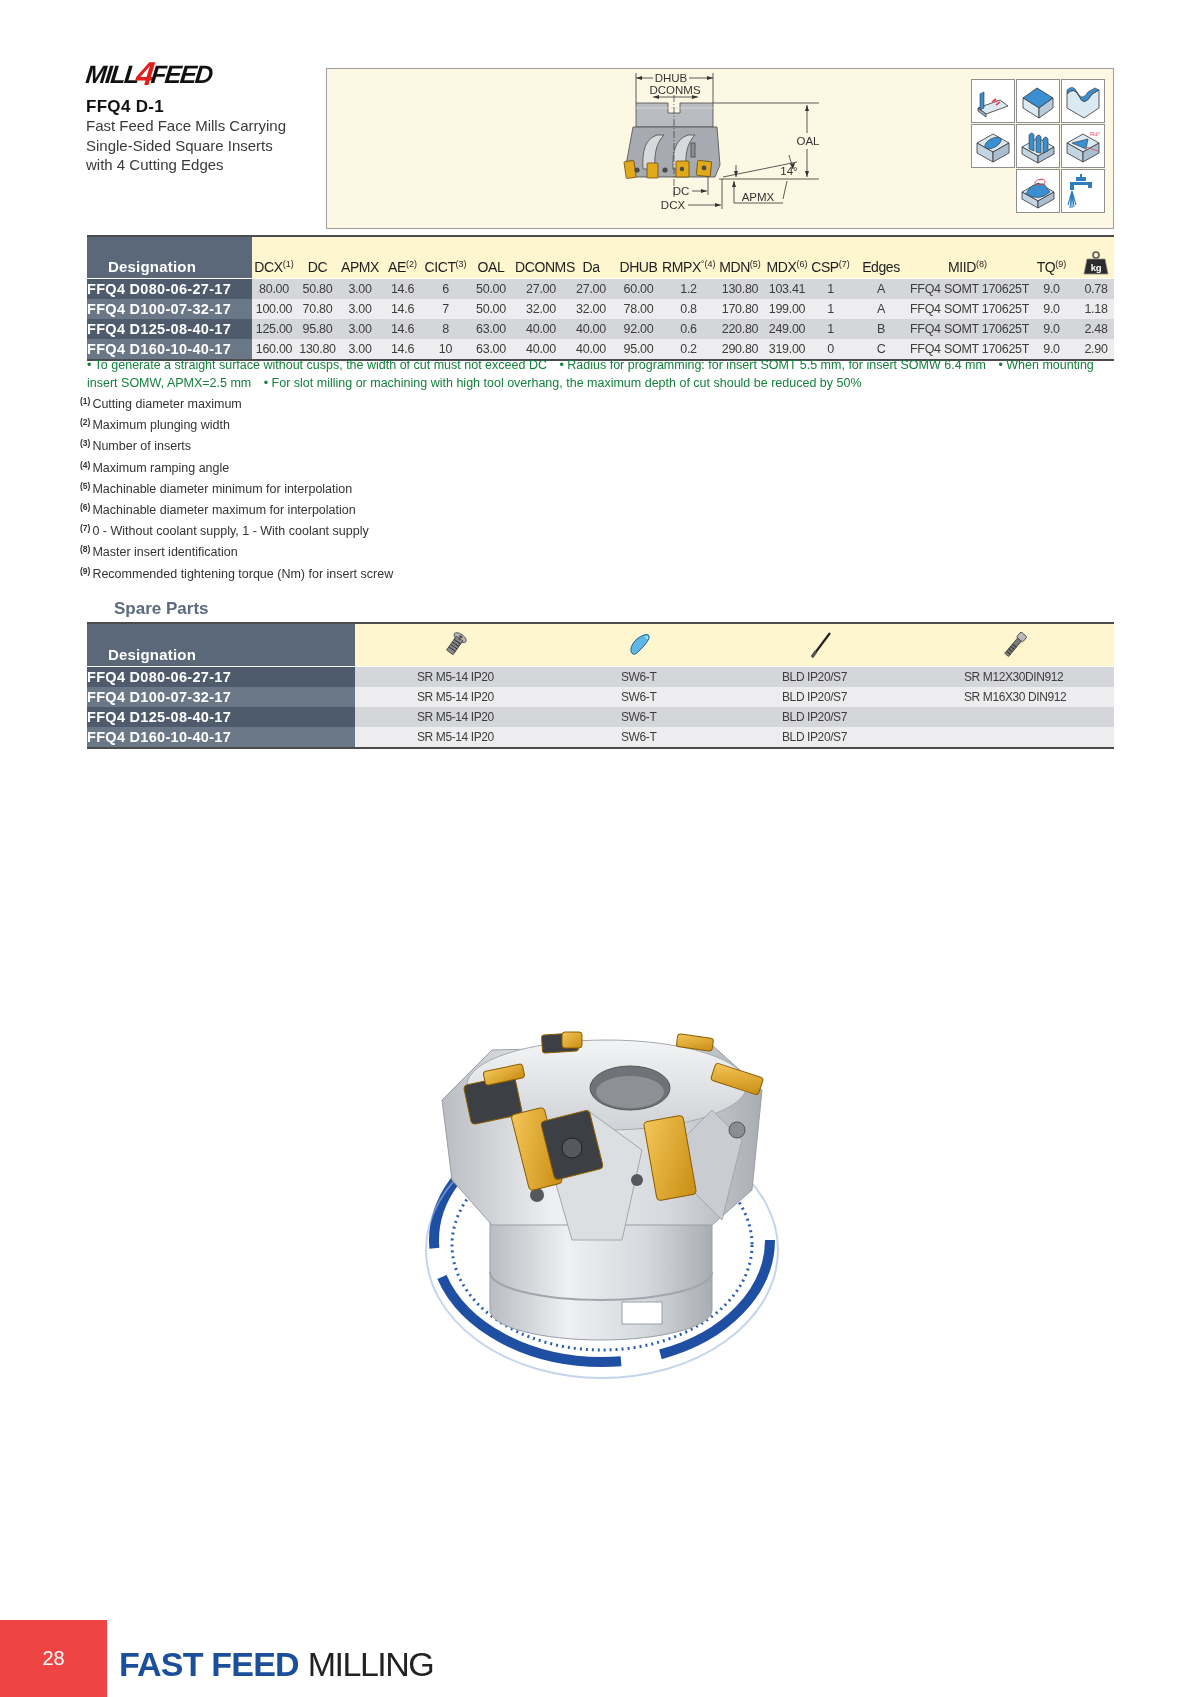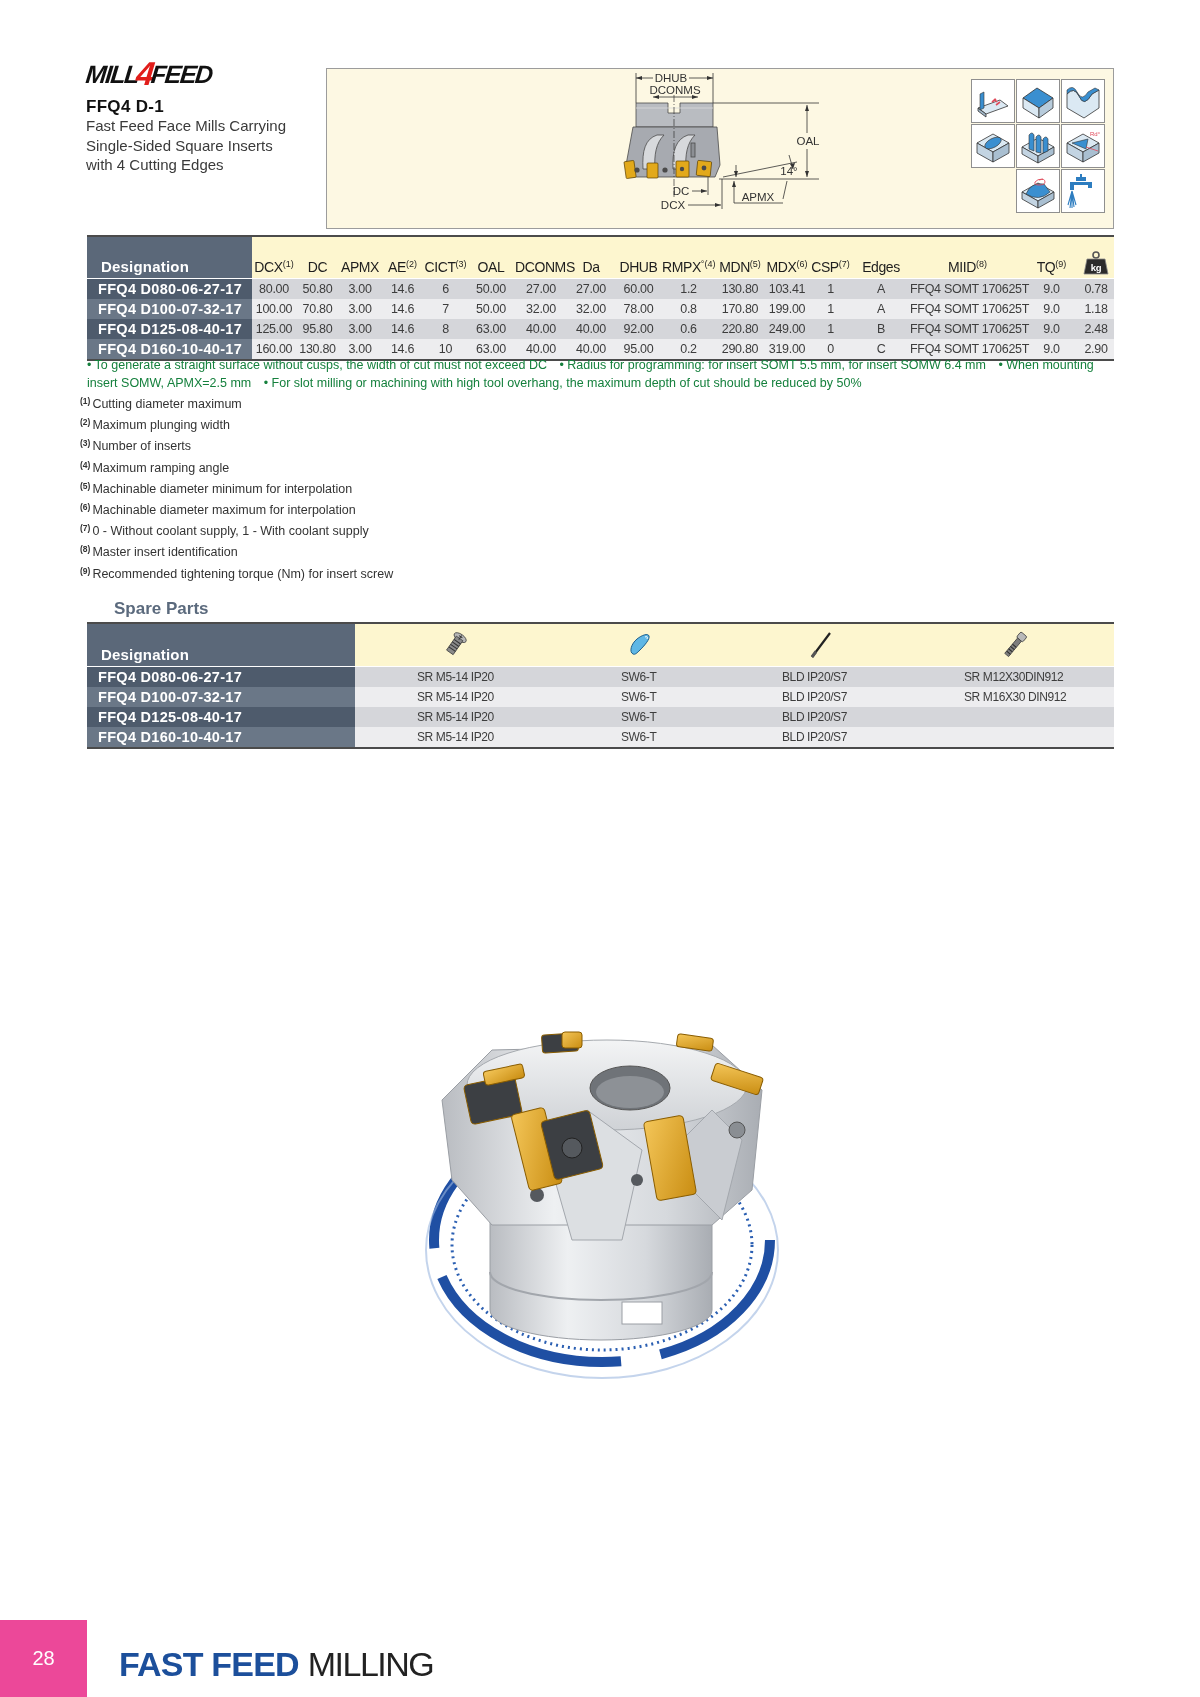--- a/index.html
+++ b/index.html
@@ -27,25 +27,25 @@
   .app-tile svg { width: 42px; height: 42px; display: block; }
 
   
   table { border-collapse: collapse; table-layout: fixed; }
   .spec { left: 87px; top: 235px; width: 1027px; border-top: 2px solid #4b4b4b; border-bottom: 2px solid #4b4b4b; }
   .spec th { background: #fdf6cf; height: 38px; vertical-align: bottom; padding: 0 0 3px 0; font-weight: normal;
              font-size: 14px; color: #1e1e1e; letter-spacing: -0.4px; white-space: nowrap; text-align: center;
              border-bottom: 1px solid #ffffff; }
   .spec th sup, .spare th sup { font-size: 9px; vertical-align: 5px; letter-spacing: 0; }
   .spec th.des, .spare th.des { background: #5b6879; color: #fff; font-weight: bold; font-size: 15px;
-             text-align: left; padding-left: 14px; letter-spacing: 0.2px; margin-top: 40px; }
+             text-align: left; padding-left: 21px; letter-spacing: 0.2px; margin-top: 40px; }
   .spec td { height: 20px; padding: 0; font-size: 12.5px; color: #3d3d3d; text-align: center; white-space: nowrap;
              letter-spacing: -0.3px; }
   .spec td.des, .spare td.des { background: #4e5b6c; color: #fff; font-weight: bold; font-size: 14.5px;
-             text-align: left; padding-left: 11px; letter-spacing: 0.3px; }
+             text-align: left; letter-spacing: 0.3px; }
   tr.odd td { background: #d5d6da; }
   tr.even td { background: #ededef; }
   tr.odd td.des { background: #4e5b6c; }
   tr.even td.des { background: #6a7787; }
   .kg-icon { display: inline-block; vertical-align: bottom; }
 
   
   .notes { left: 87px; top: 356px; width: 1032px; font-size: 12.5px; line-height: 18px; color: #15803d; }
   .notes span { margin-right: 9px; }
   .footnotes { left: 80px; top: 392px; font-size: 12.5px; line-height: 18.2px; color: #333; }
@@ -60,21 +60,21 @@
   .spare td.c2 { padding-left: 62px; }
   .spare td.c3 { padding-left: 66px; }
   .spare td.c4 { padding-left: 57px; }
   .spare td.c5 { padding-left: 49px; }
   .spare-icon { display: block; margin: 0 auto; }
 
   
   .product-photo { left: 412px; top: 1010px; }
 
   
-  .page-box { left: 0; top: 1620px; width: 87px; height: 77px; background: #ec4899; color: #fff;
+  .page-box { left: 0; top: 1620px; width: 107px; height: 77px; background: #ef4444; color: #fff;
               font-size: 20px; line-height: 77px; text-align: center; }
   .footer-title { left: 119px; top: 1647px; font-size: 34px; line-height: 34px; white-space: nowrap; letter-spacing: -0.5px; }
   .footer-title .bold { color: #1c4f9b; font-weight: bold; letter-spacing: -0.8px; }
   .footer-title .light { color: #222; font-weight: normal; letter-spacing: -1.5px; }
 </style>
 </head>
 <body>
 
 <div class="abs logo">
   <span class="blk">MILL</span><span class="red">4</span><span class="blk">FEED</span>

